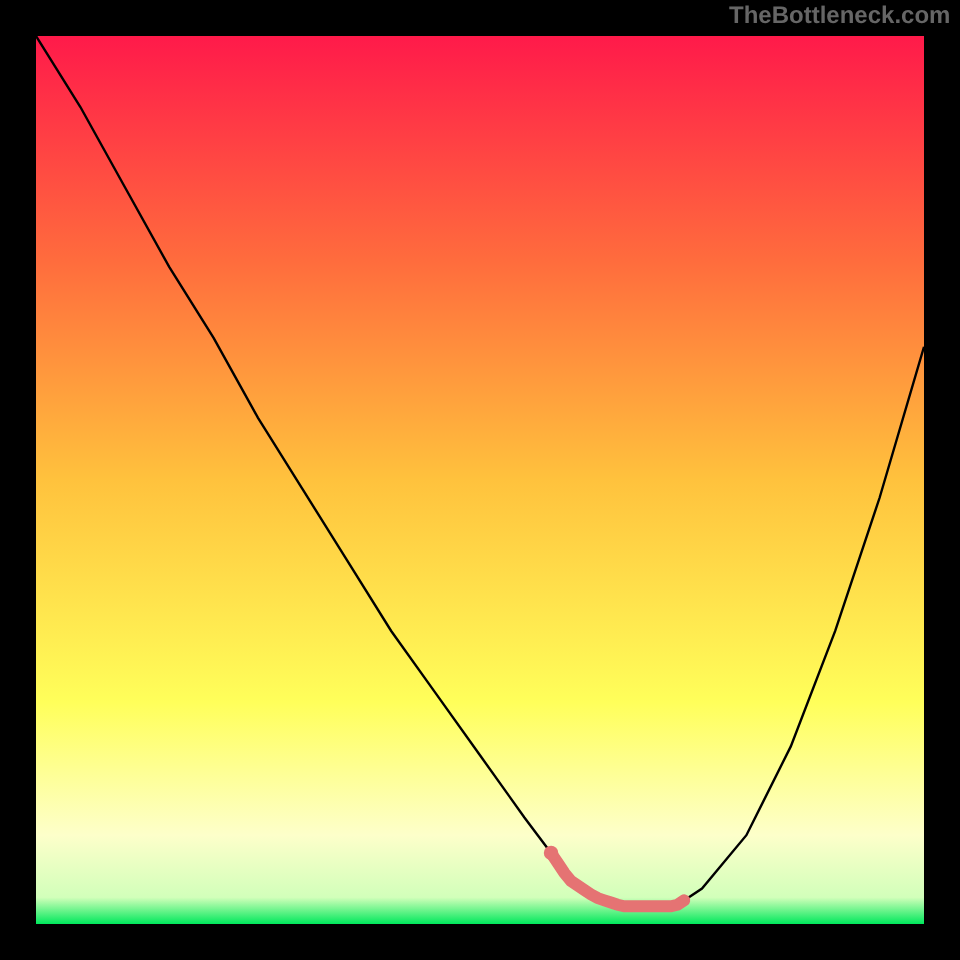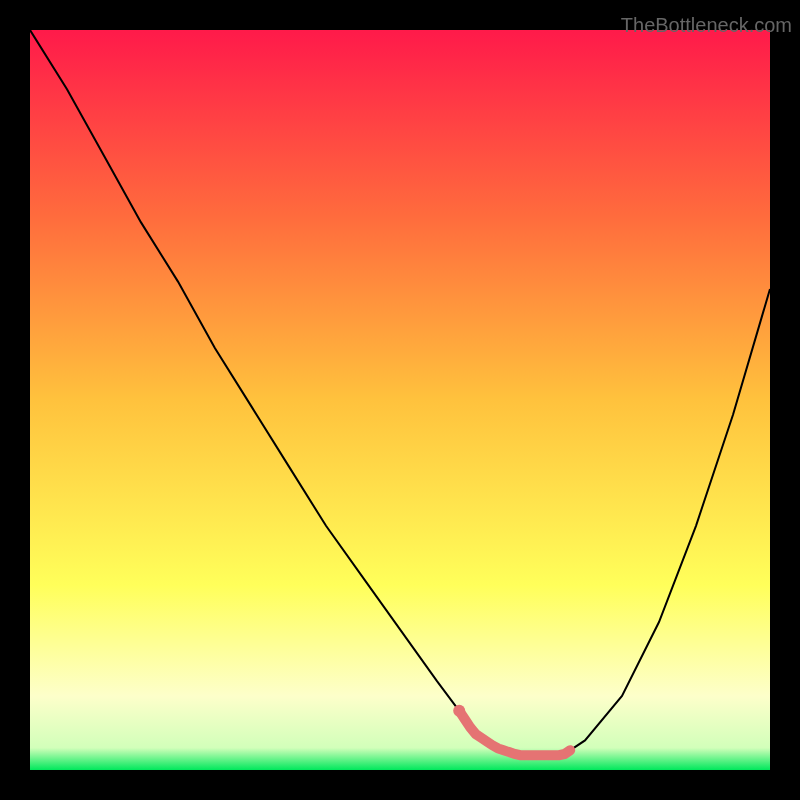--- a/index.html
+++ b/index.html
@@ -1,23 +1,23 @@
 <!DOCTYPE html>
 <html><head>
 <meta charset="utf-8">
 <style>
   * { margin: 0; padding: 0; box-sizing: border-box; }
   body { width: 800px; height: 800px; background: #000; position: relative; font-family: Arial, sans-serif; }
   .watermark {
     position: absolute;
-    top: 14px;
+    top: 2px;
     right: 8px;
     color: #666;
     font-size: 20px;
-    font-weight: normal;
+    font-weight: bold;
     z-index: 10;
   }
   .chart-container {
     position: absolute;
     left: 30px;
     top: 30px;
     width: 740px;
     height: 740px;
   }
   svg { display: block; }

